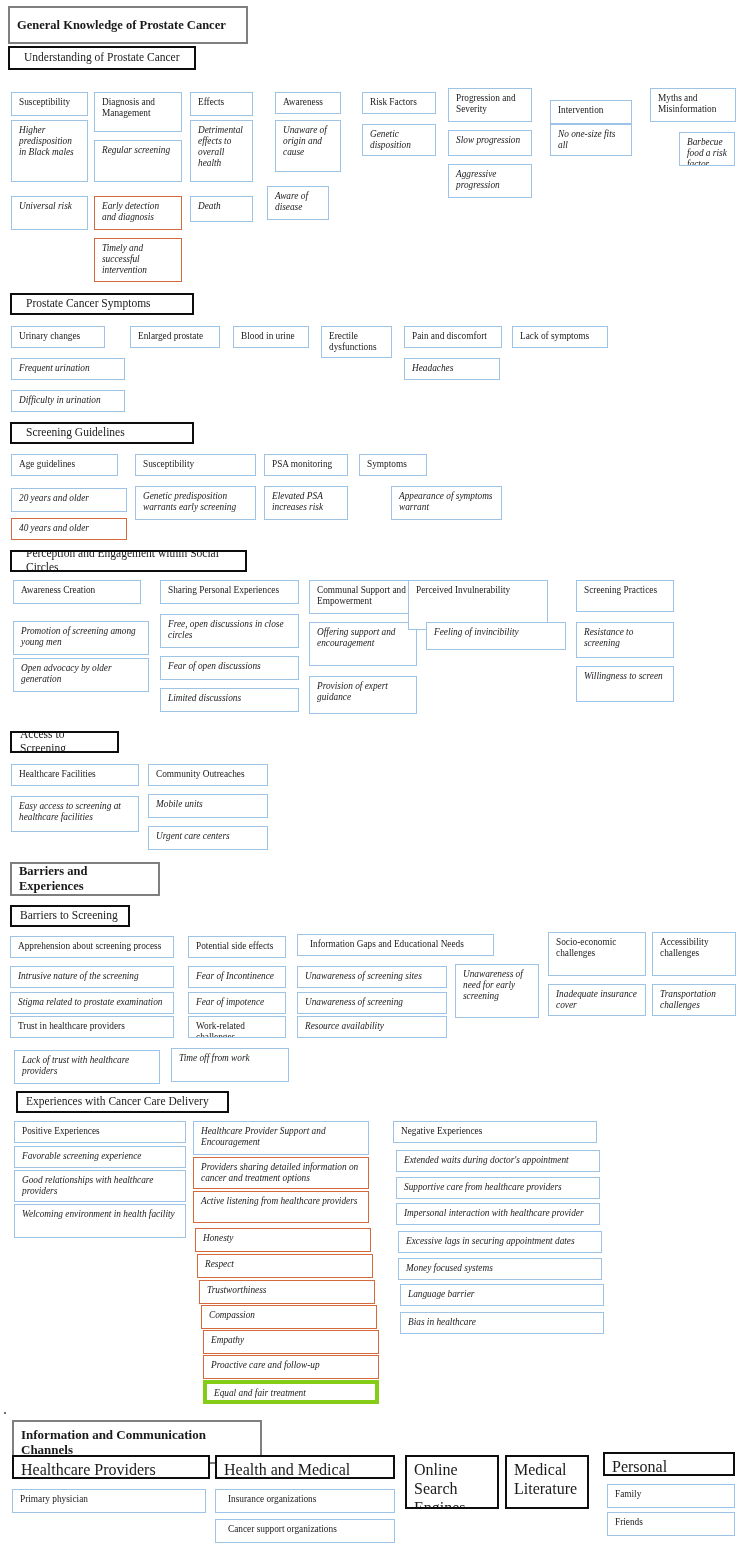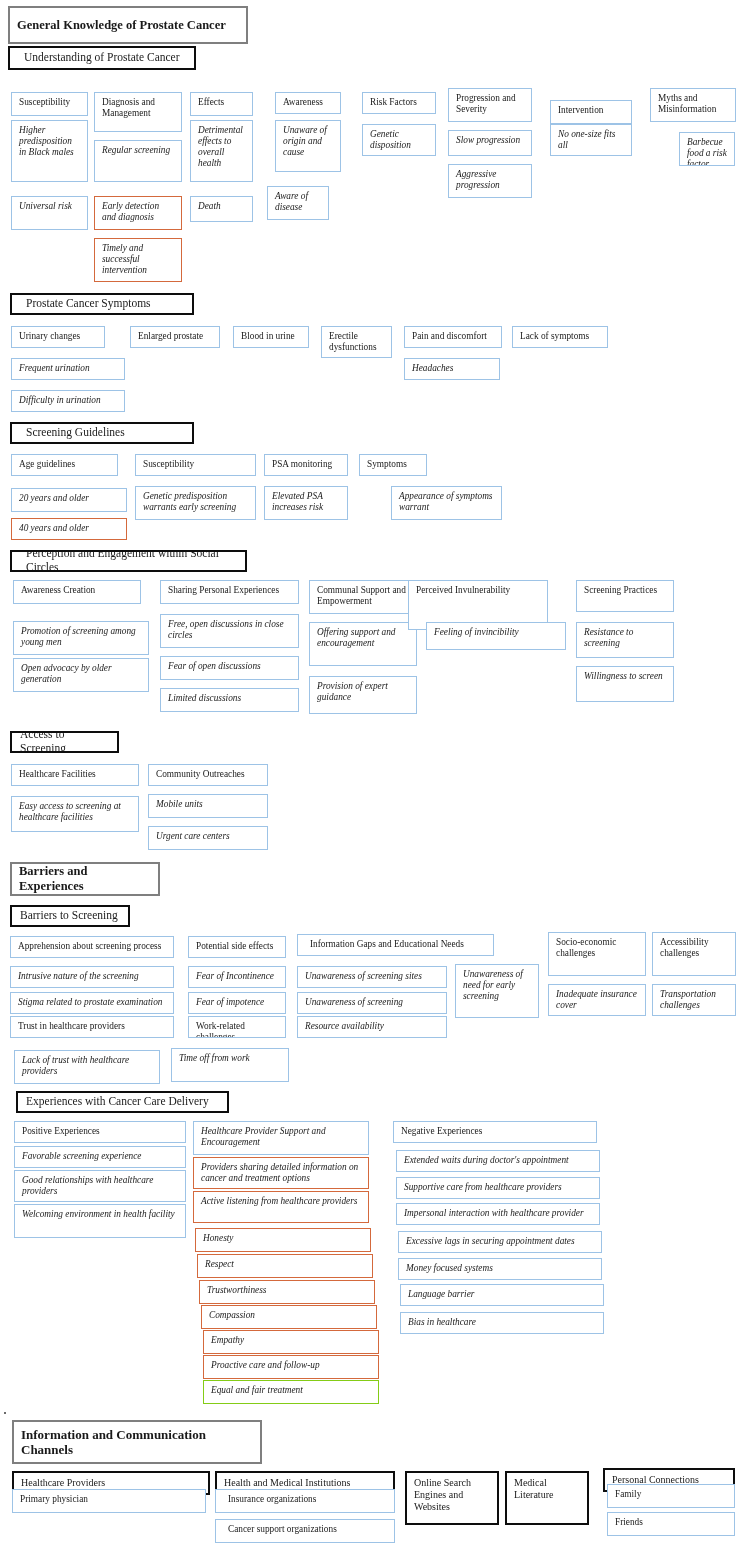--- a/index.html
+++ b/index.html
@@ -46,27 +46,26 @@
     border:1px solid #9DC3E6;
     font-size:9.3px;
     font-style:italic;
   }
   
   .hl{
     border:1px solid #D4693C;
   }
   
   .grey{
-    border:1px solid #84cc16;
+    border:4px solid #84cc16;
   }
   
   .blk{
     border:2px solid #0d0d0d;
-    font-size:10px;
-    margin-top:16px;
+    font-size:16px;
   }
   .dot{
     position:absolute;
     width:2px;height:2px;background:#6b6b6b;
   }
 </style>
 </head>
 <body>
 
 <div id="canvas">

